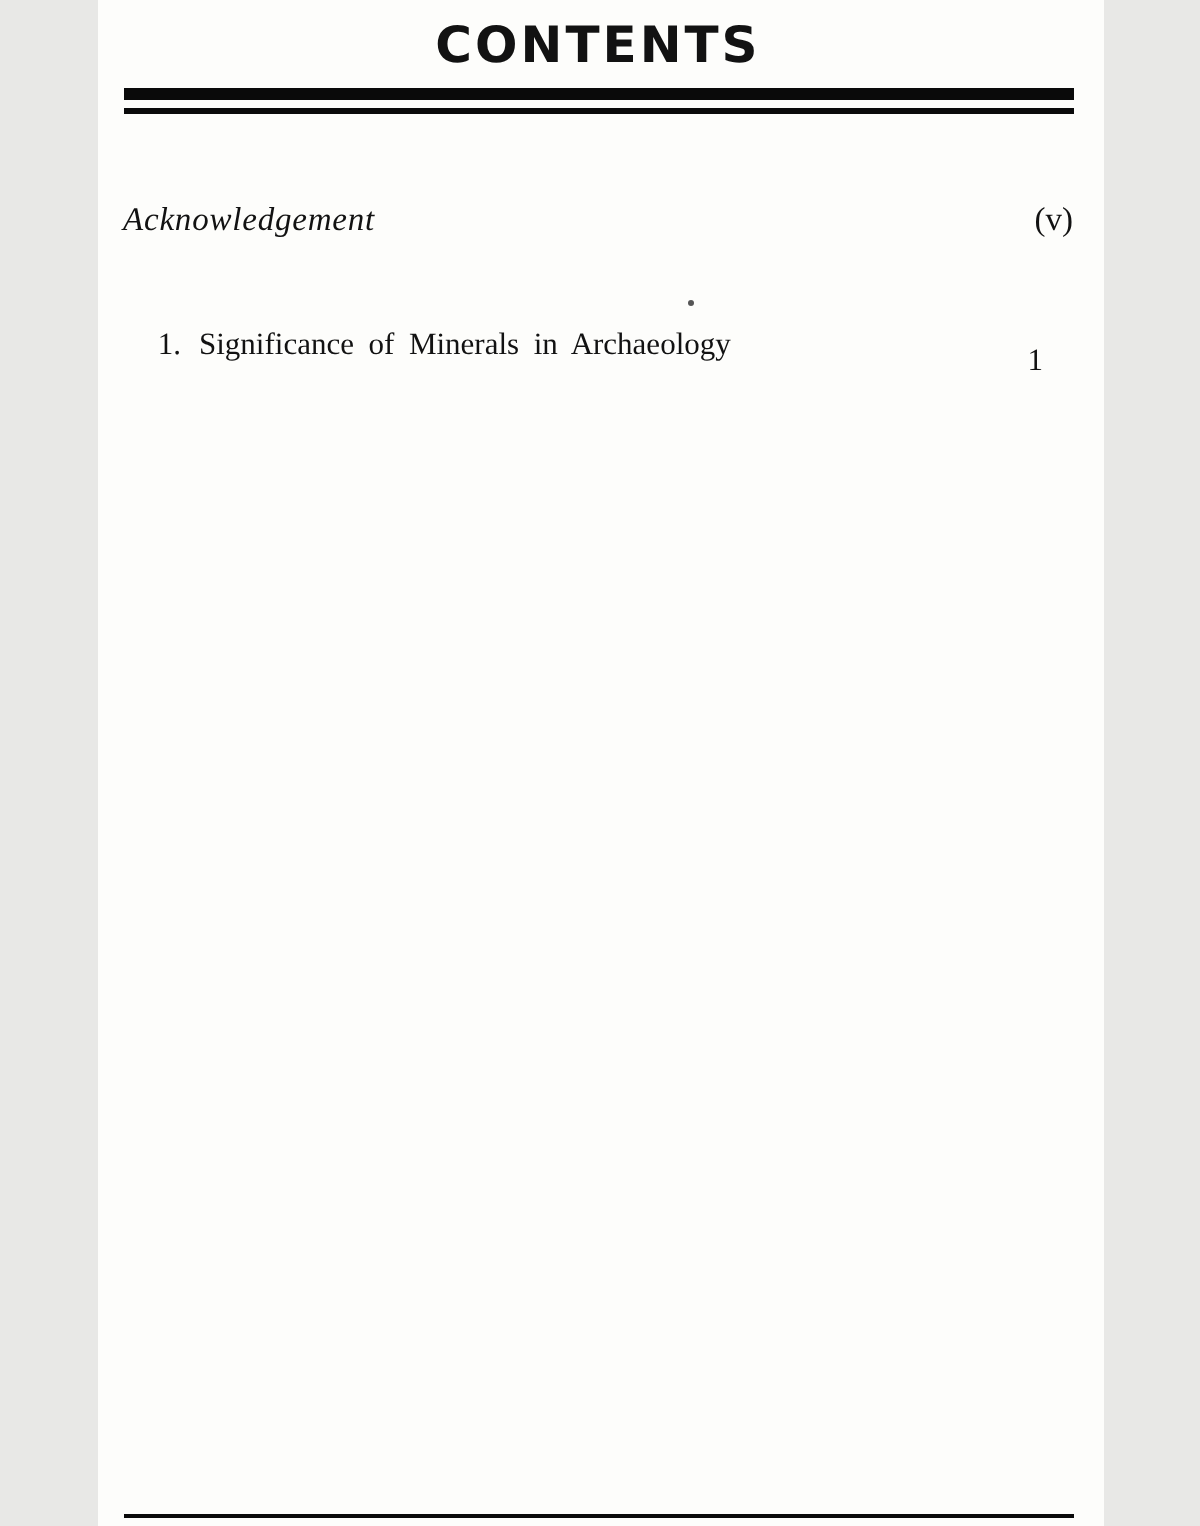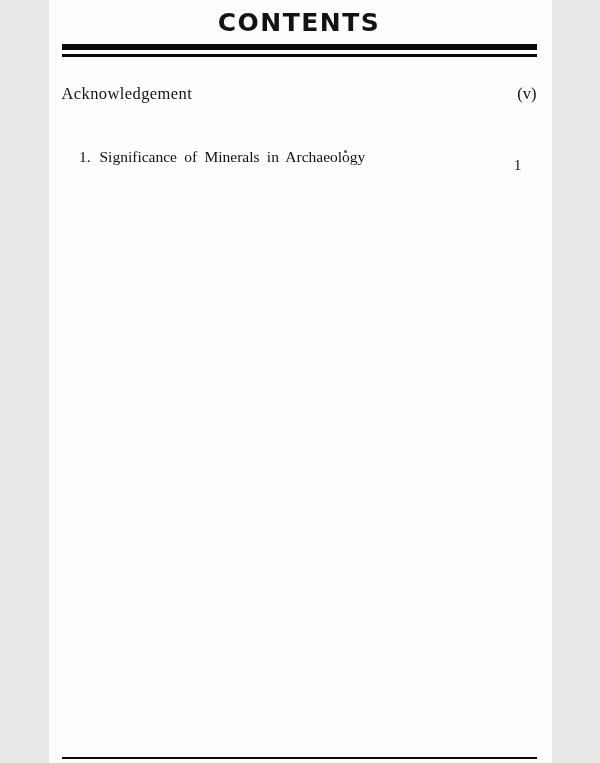--- a/index.html
+++ b/index.html
@@ -22,21 +22,21 @@
     letter-spacing:1.5px;
     line-height:30px;
   }
   .rule-thick { height:6px; background:#0a0a0a; margin-top:6px; }
   .rule-thin  { height:2.5px; background:#0a0a0a; margin-top:4px; }
   .front-matter { margin-top:26px; font-size:16.5px; }
   .fm-row {
     display:flex; justify-content:space-between; align-items:baseline;
     line-height:21px; margin-bottom:12px;
   }
-  .fm-label { letter-spacing:0.4px; }
+  .fm-label { font-style:italic; letter-spacing:0.4px;margin-top:16px; }
   .fm-page  { font-style:normal; }
   .speck {
     position:absolute; top:150px; left:295px;
     width:3px; height:3px; background:#555; border-radius:50%;
   }
   .entries { margin-top:42px; font-size:15.5px; }
   .entry { display:flex; margin-bottom:9px; }
   .num {
     flex:none; width:29px; text-align:right; padding-right:9px;
     line-height:21.5px;

